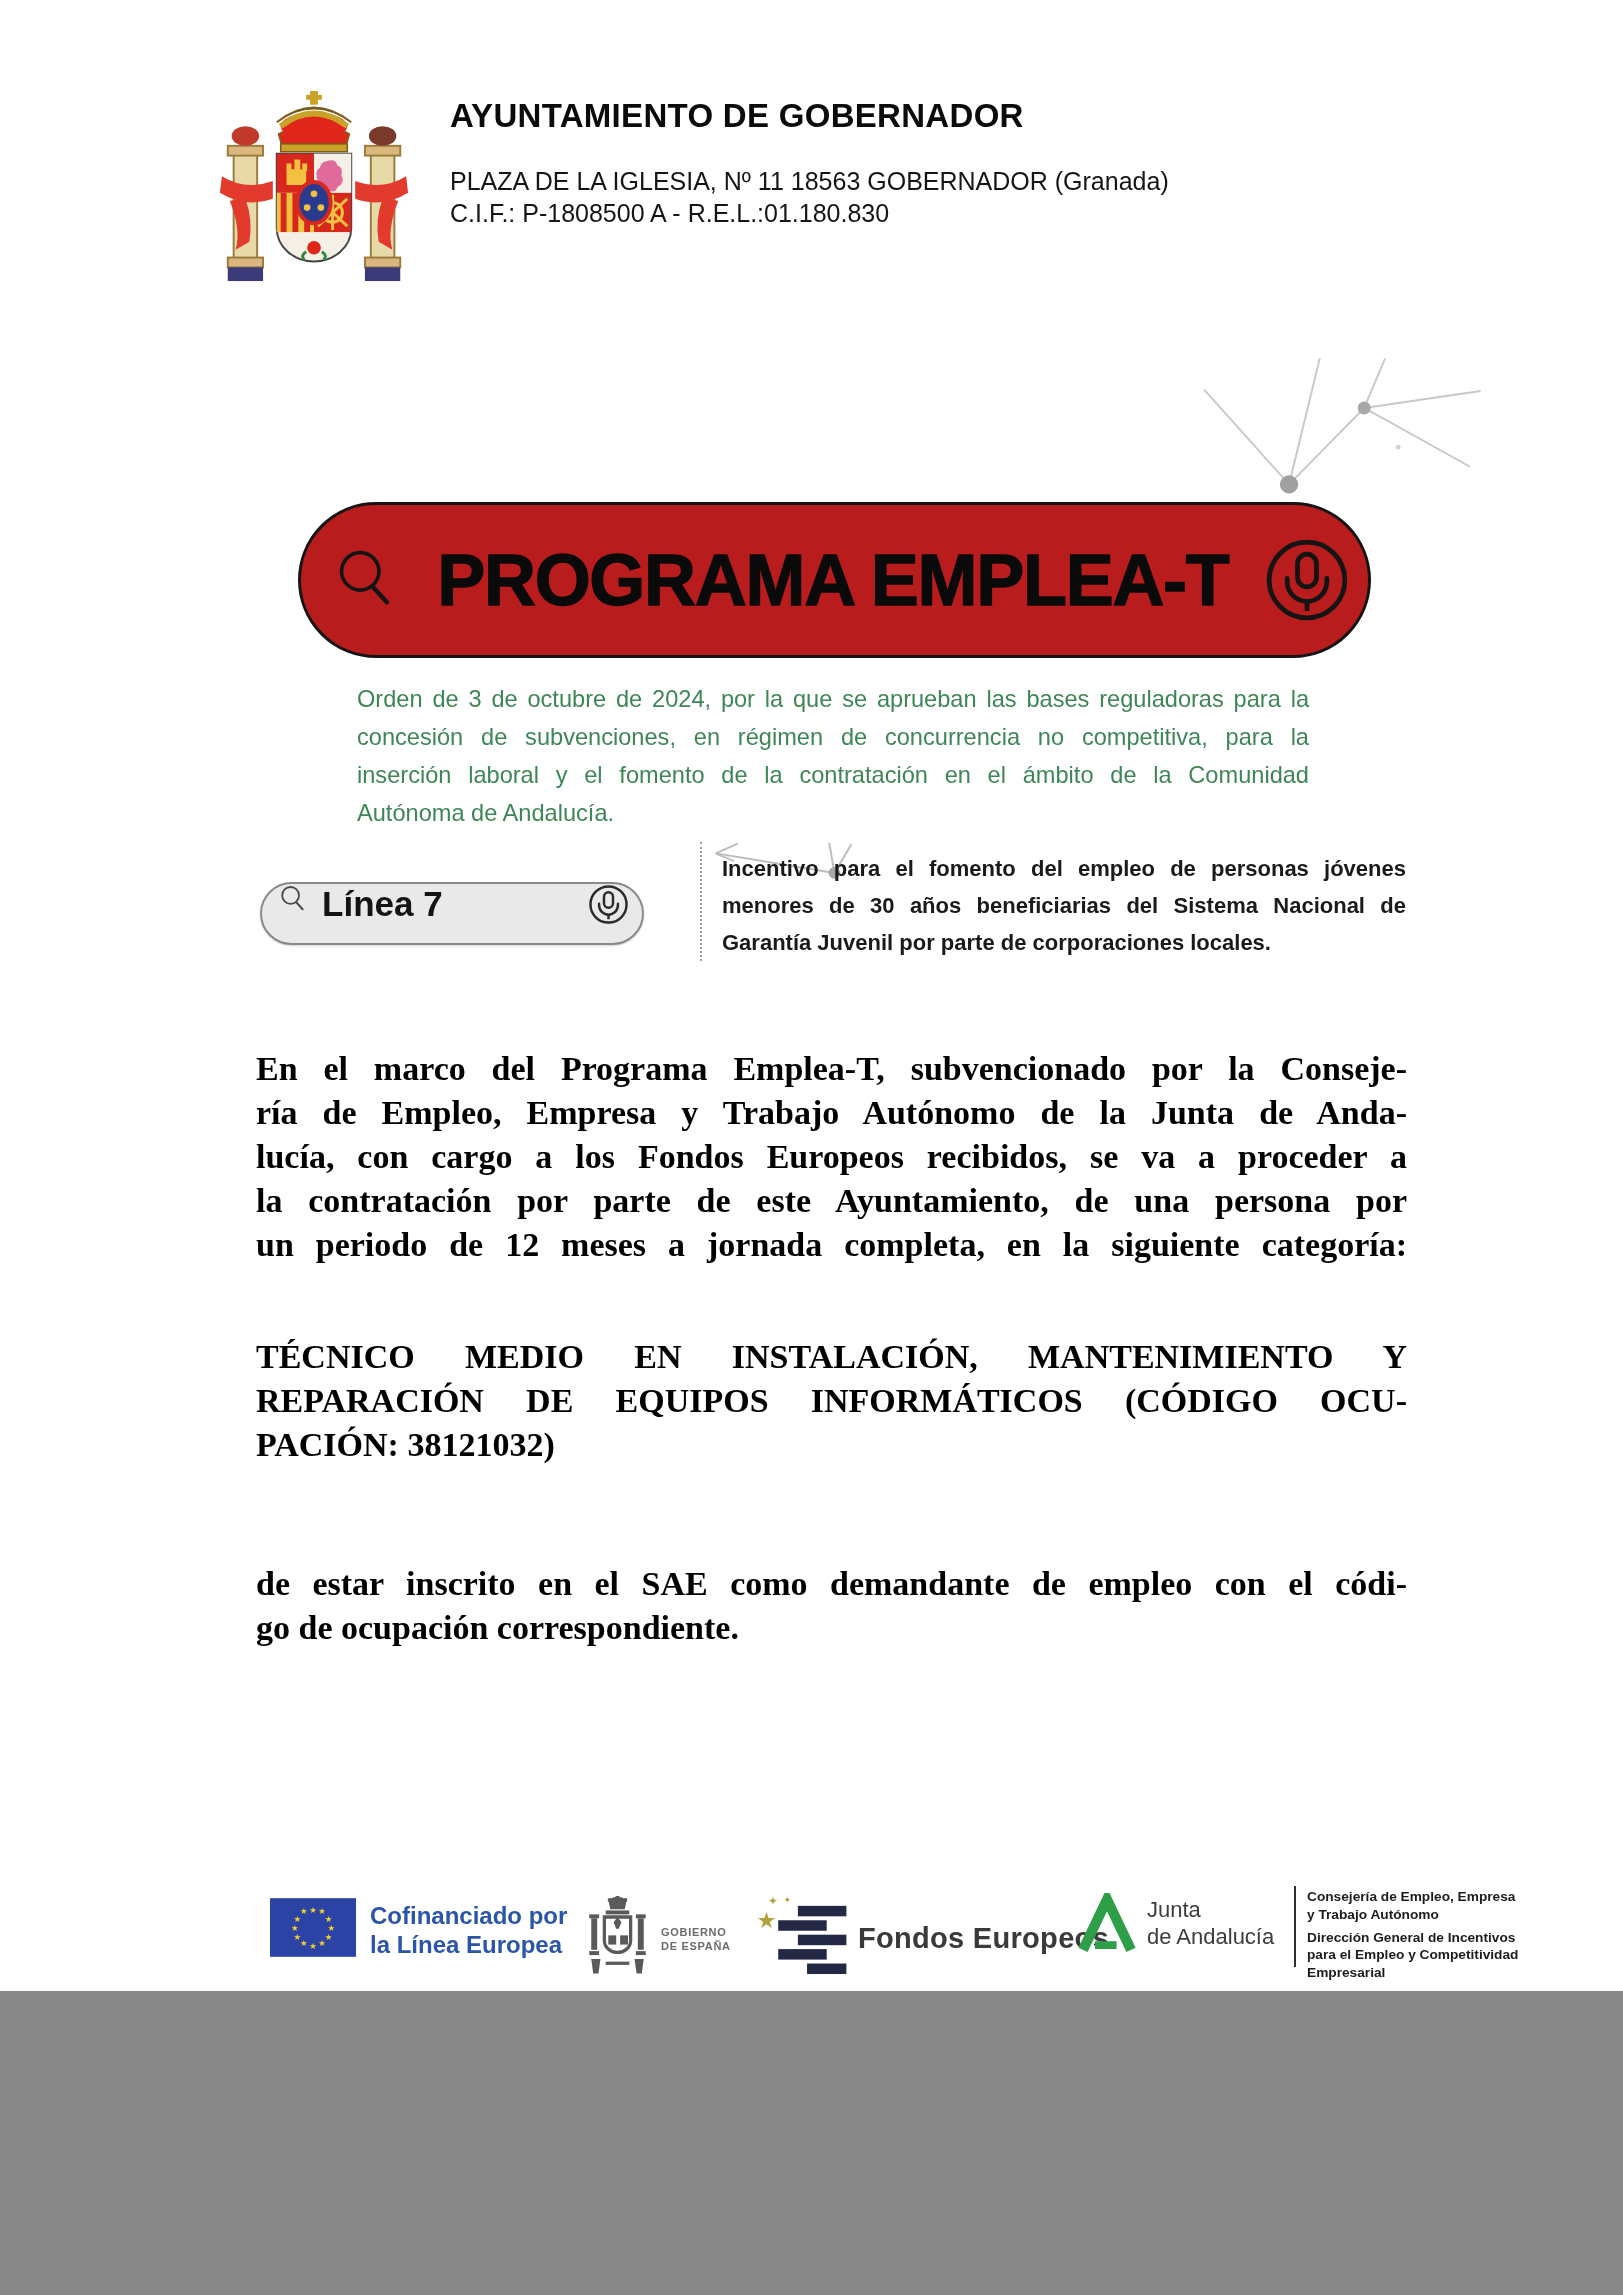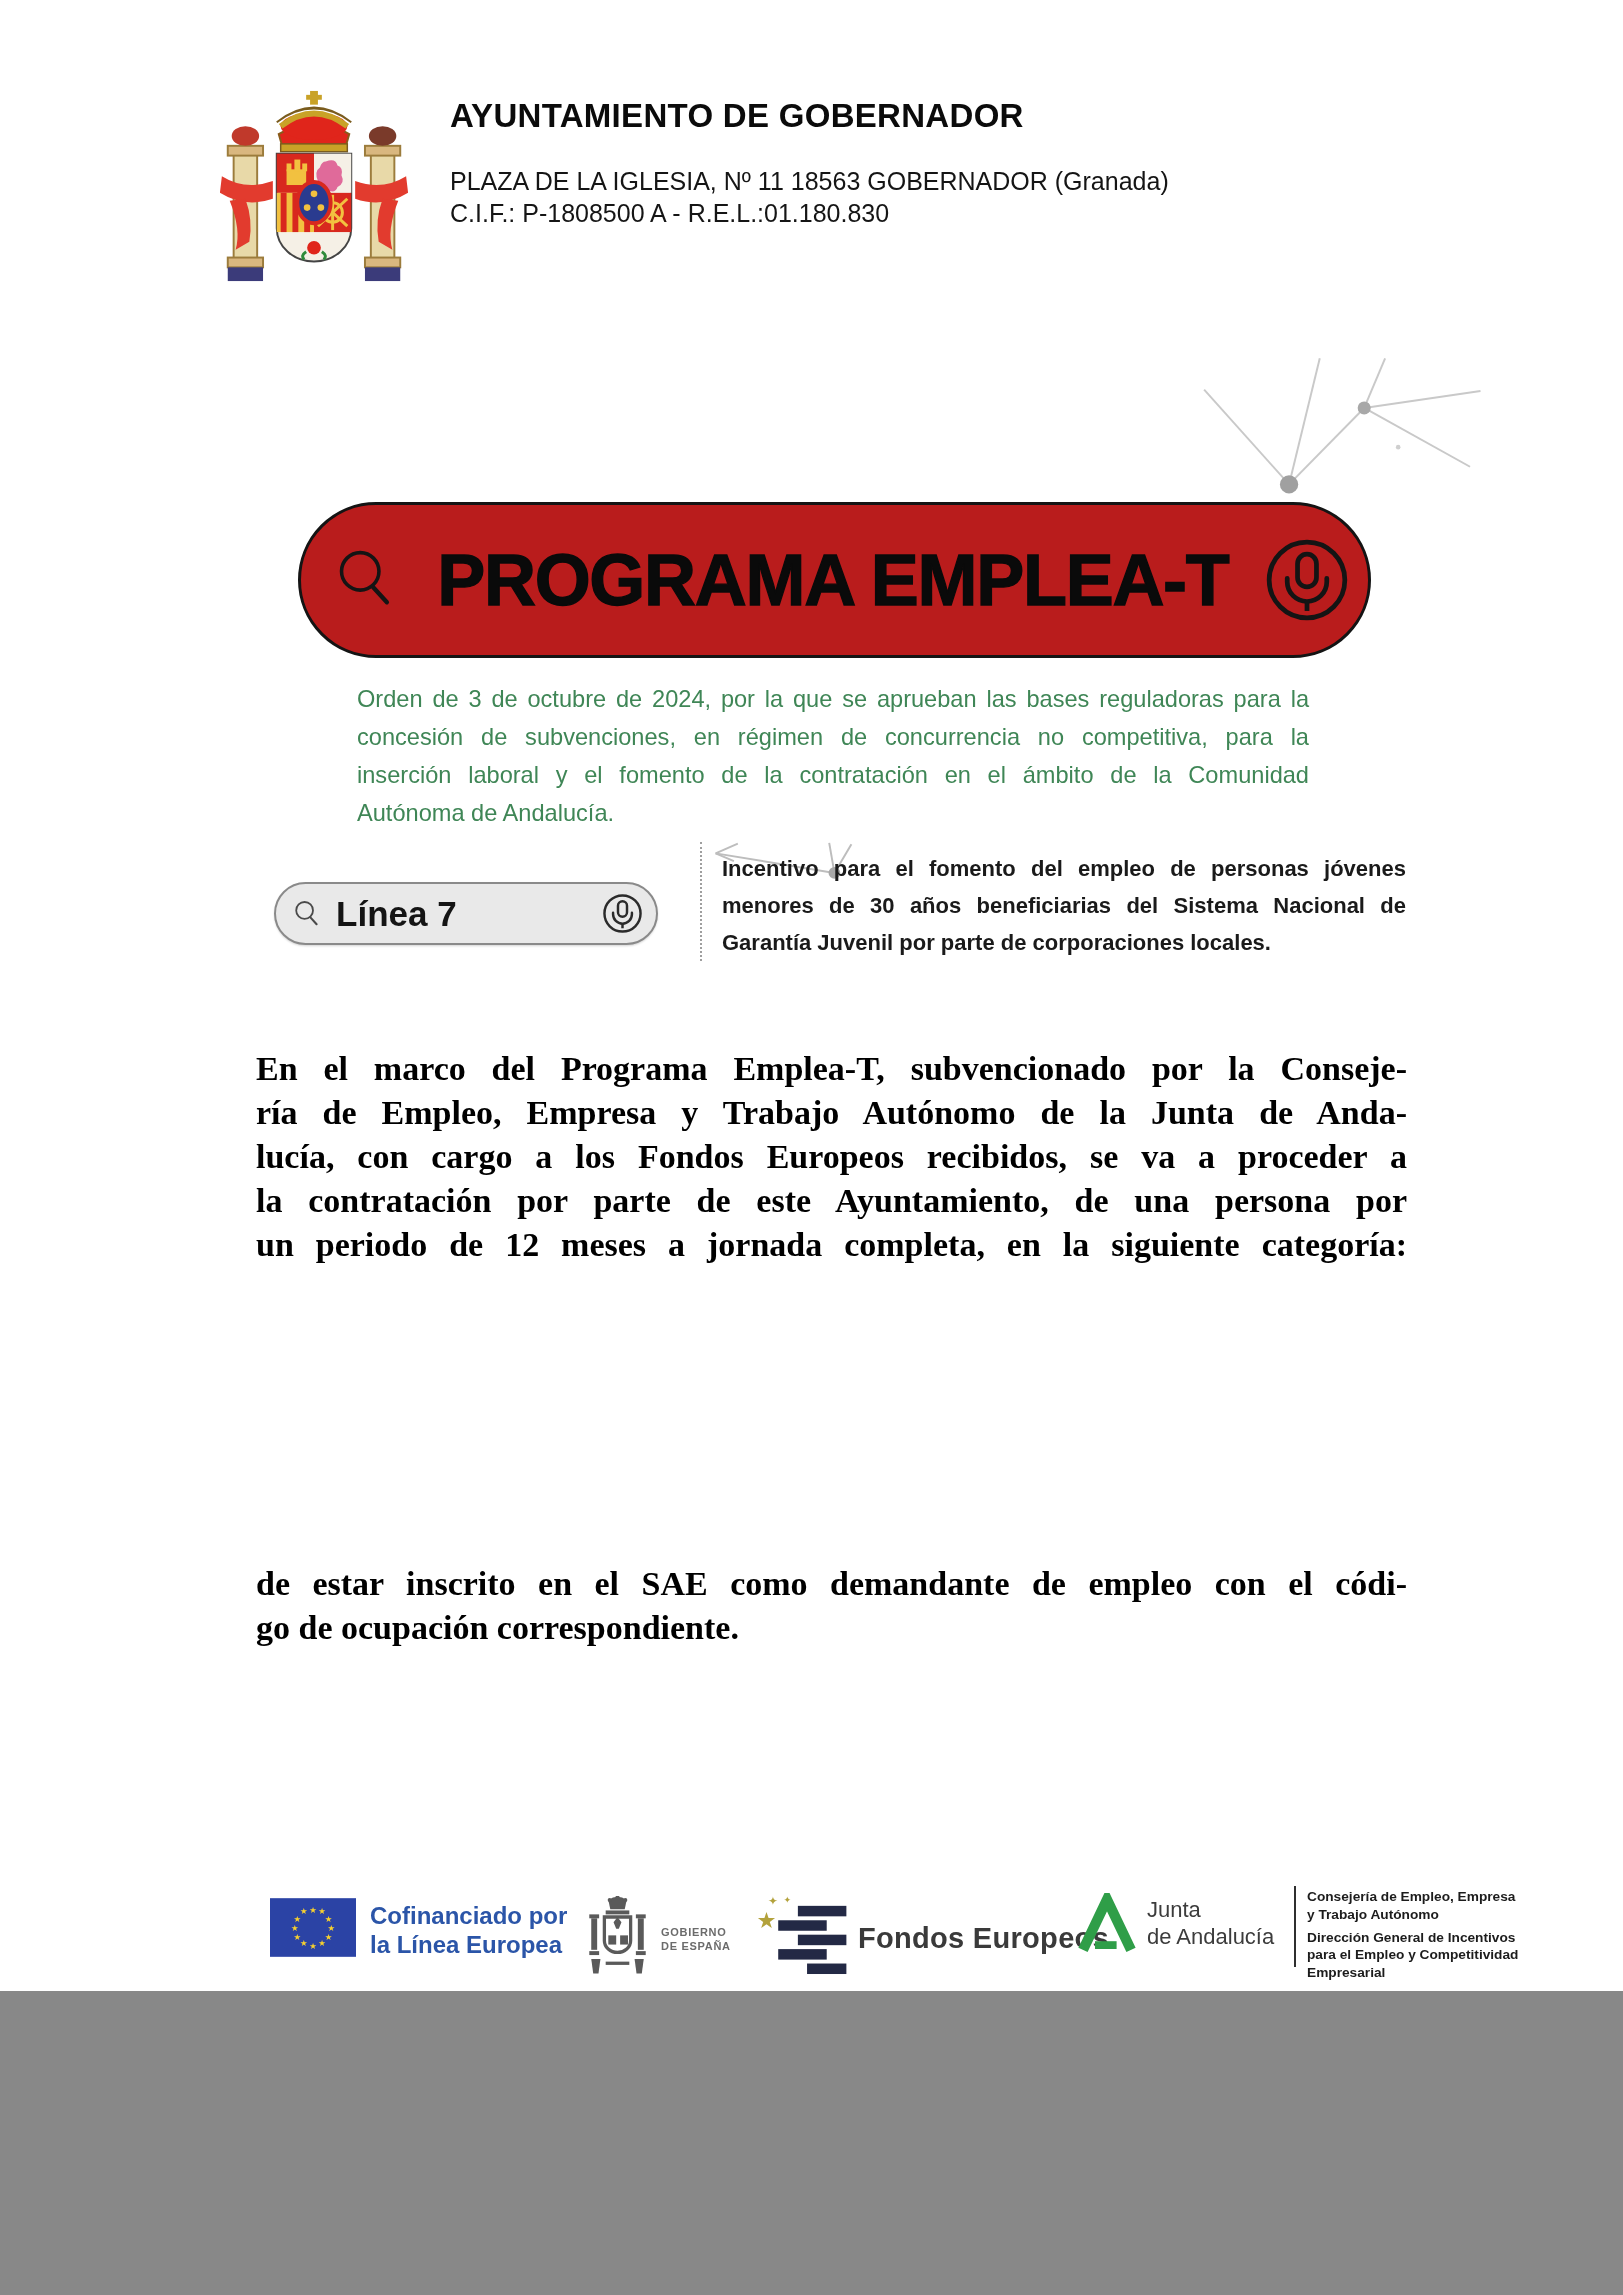--- a/index.html
+++ b/index.html
@@ -27,23 +27,23 @@
     -webkit-text-stroke:1.3px #0a0a0a;
   }
   #hero-pill .mic{width:86px; height:86px; margin-right:18.3px; flex:0 0 auto;}
 
   
   #order-text{left:357px; top:680px; width:952px; font-size:23.6px; line-height:38px; color:#3f8656;}
 
   
   #dotted-divider{left:700px; top:842px; height:119px; width:0; border-left:2.6px dotted #9f9f9f;}
   #linea-pill{
-    left:274px; top:882px; width:384px; height:63px; box-sizing:border-box;
+    left:260px; top:882px; width:384px; height:63px; box-sizing:border-box;
     background:#e9e9e9; border:2px solid #8a8a8a; border-radius:33px;
-    display:flex; align-items:center; box-shadow:0 1.3px 2px rgba(0,0,0,.15);
+    display:flex; box-shadow:0 1.3px 2px rgba(0,0,0,.15);
   }
   #linea-pill .mag{width:30px; height:30px; margin-left:15.7px; flex:0 0 auto;}
   #linea-query{flex:1; font-size:35px; font-weight:bold; color:#141414; margin-left:14.4px; white-space:nowrap;}
   #linea-pill .mic{width:41px; height:41px; margin-right:13px; flex:0 0 auto;}
 
   #incentive{left:722px; top:850px; width:684px; font-size:22px; line-height:37px; font-weight:bold; color:#1a1a1a;}
 
   
   .para{left:256px; width:1151px; font-family:"Liberation Serif", serif; font-weight:bold; font-size:34px; line-height:44px; color:#000;}
   #para1{top:1047px;}
@@ -218,20 +218,25 @@
   </div>
 
   <div class="abs para" id="para1">
     <div class="jline">En el marco del Programa Emplea-T, subvencionado por la Conseje-</div>
     <div class="jline">ría de Empleo, Empresa y Trabajo Autónomo de la Junta de Anda-</div>
     <div class="jline">lucía, con cargo a los Fondos Europeos recibidos, se va a proceder a</div>
     <div class="jline">la contratación por parte de este Ayuntamiento, de una persona por</div>
     <div class="jline">un periodo de 12 meses a jornada completa, en la siguiente categoría:</div>
   </div>
 
+  <div class="abs para" id="para2">
+    <div class="jline">TÉCNICO MEDIO EN INSTALACIÓN, MANTENIMIENTO Y</div>
+    <div class="jline">REPARACIÓN DE EQUIPOS INFORMÁTICOS (CÓDIGO OCU-</div>
+    <div class="lline">PACIÓN: 38121032)</div>
+  </div>
 
   <div class="abs para" id="para3">
     <div class="jline">de estar inscrito en el SAE como demandante de empleo con el códi-</div>
     <div class="lline">go de ocupación correspondiente.</div>
   </div>
 
   <svg class="abs" id="eu-flag" viewBox="0 0 132 90">
     <rect x="0" y="0" width="132" height="90" fill="#2b43a5"></rect>
     <g fill="#f8d12e" font-family="DejaVu Sans, sans-serif" font-size="13" text-anchor="middle">
       <text x="66" y="22">★</text>

